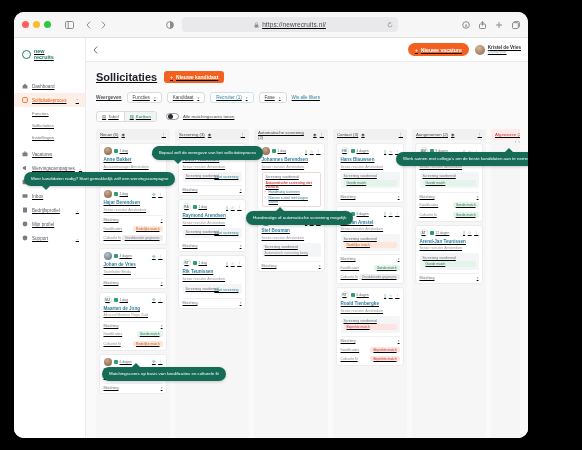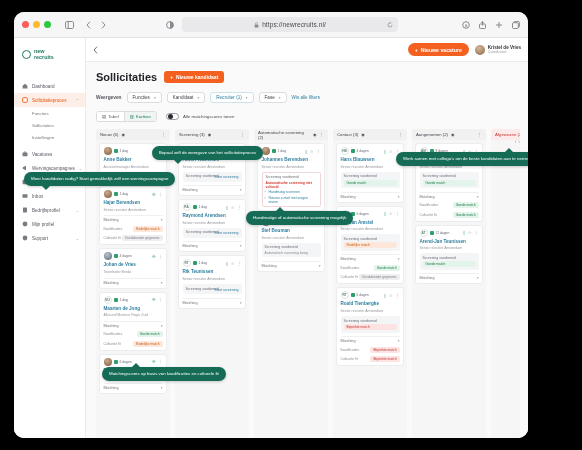--- a/index.html
+++ b/index.html
@@ -8,21 +8,21 @@
     background: #000;
     font-family: "Liberation Sans", sans-serif;
     overflow: hidden;
   }
   .screen {
     position: absolute; left: 14px; top: 12px;
     width: 514px; height: 426px;
     background: #ffffff;
     border-radius: 10px;
     overflow: hidden;
-    display: flex; flex-direction: column;
+    display: flex; flex-direction: column; text-decoration: underline;
   }
   
   .chrome {
     height: 26px; flex: 0 0 26px;
     background: #f6f6f7;
     border-bottom: 1px solid #e2e2e4;
     display: flex; align-items: center;
     padding: 0 8px; gap: 6px;
   }
   .lights { display: flex; gap: 4px; align-items: center; }

